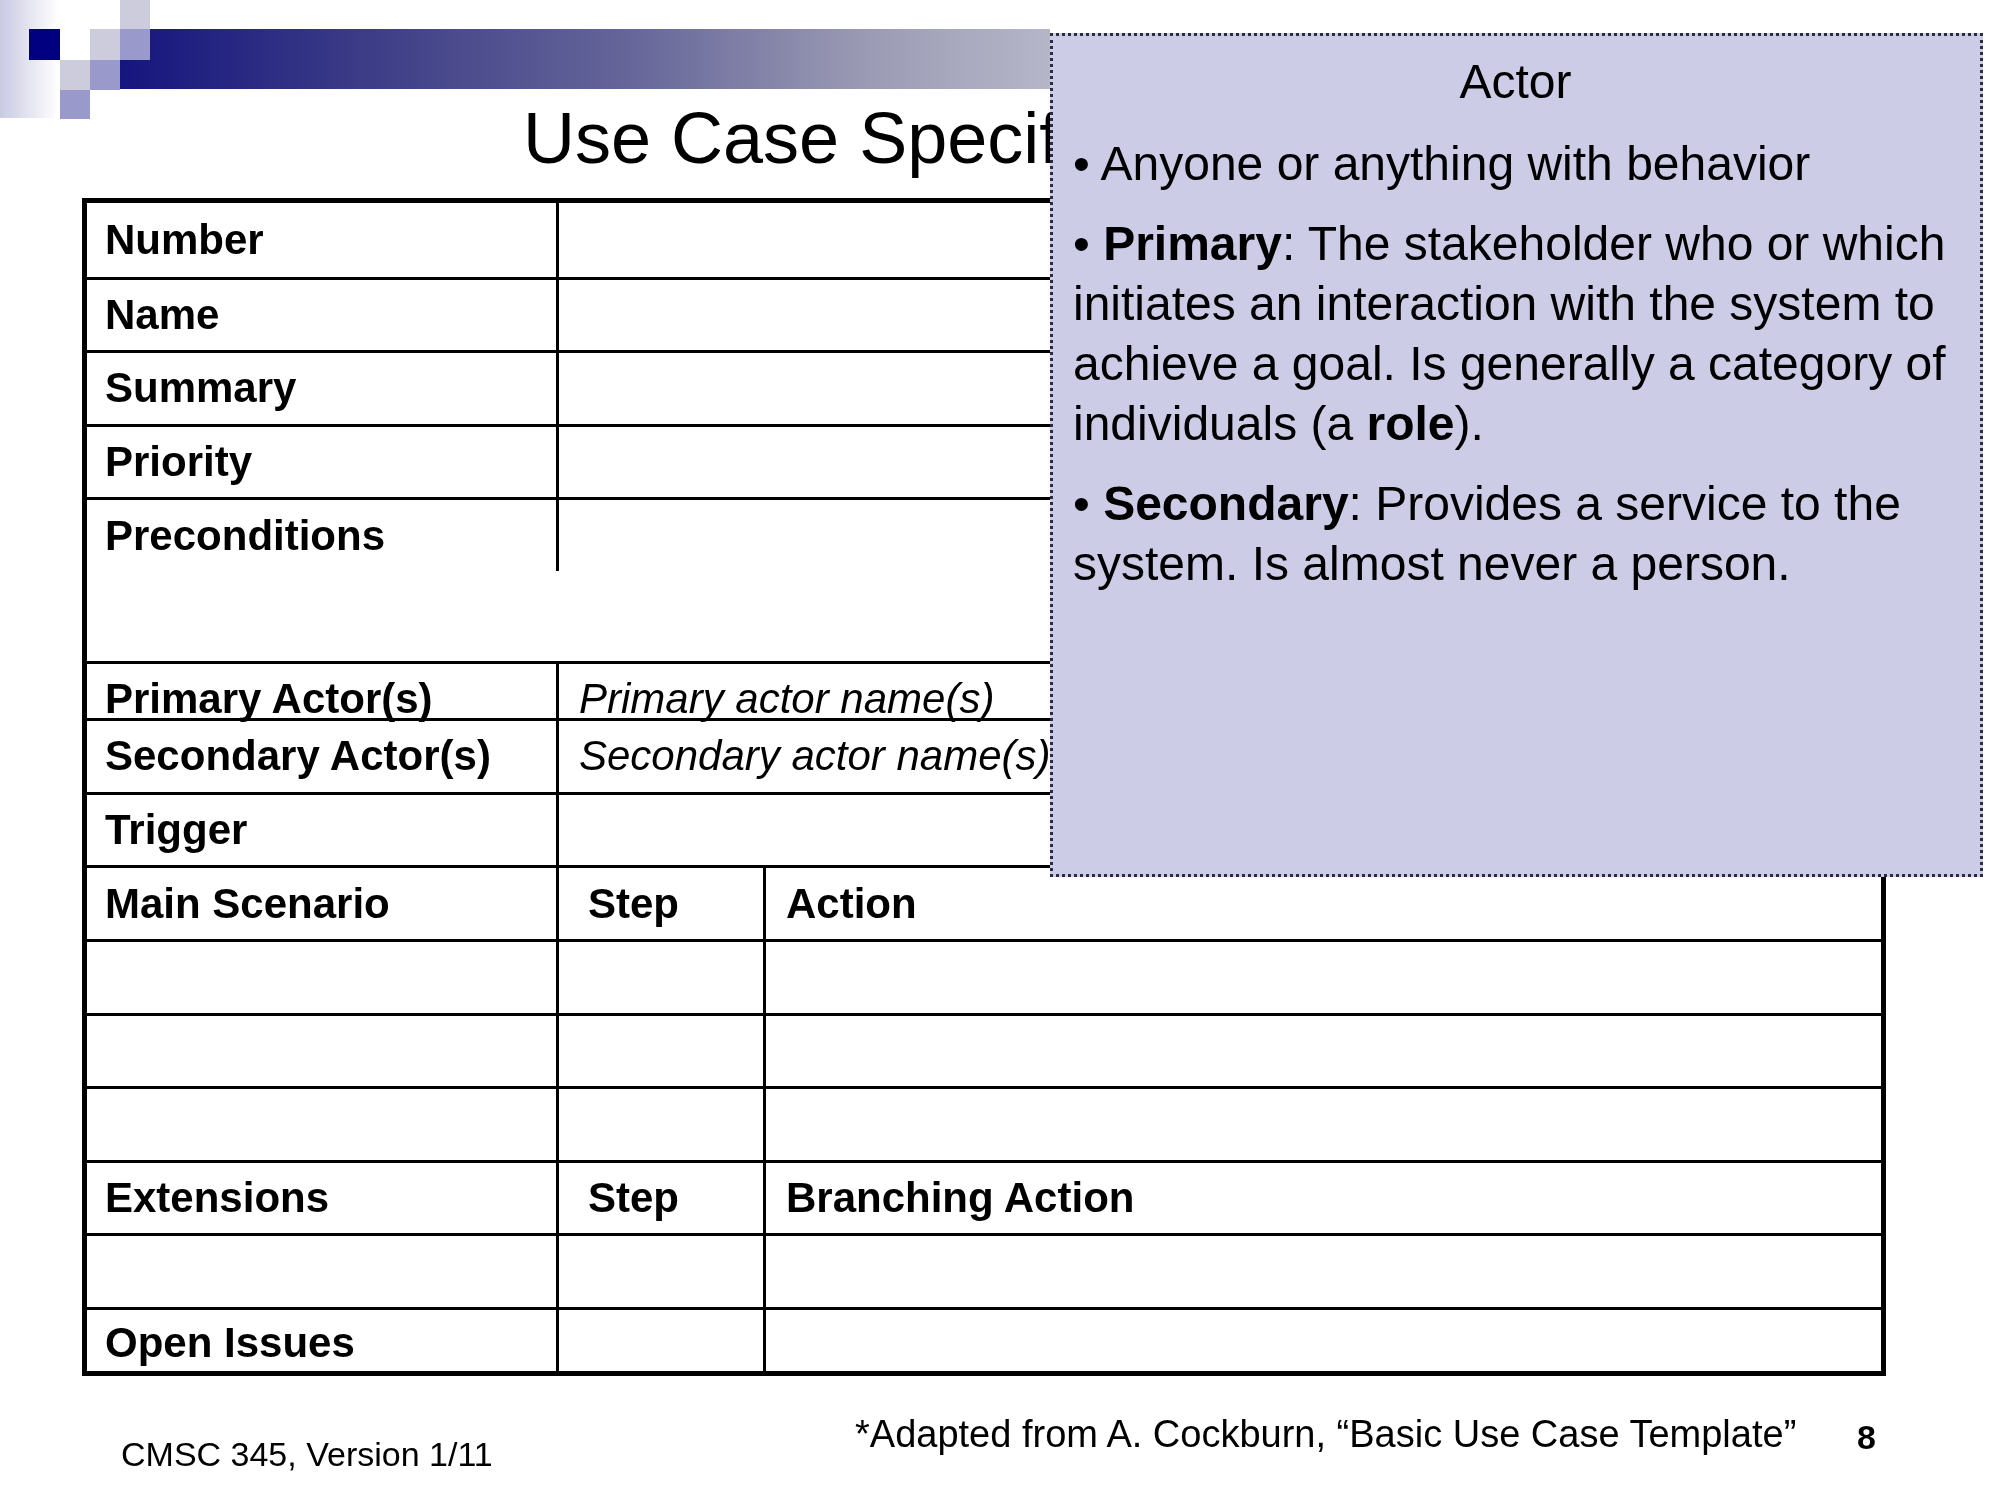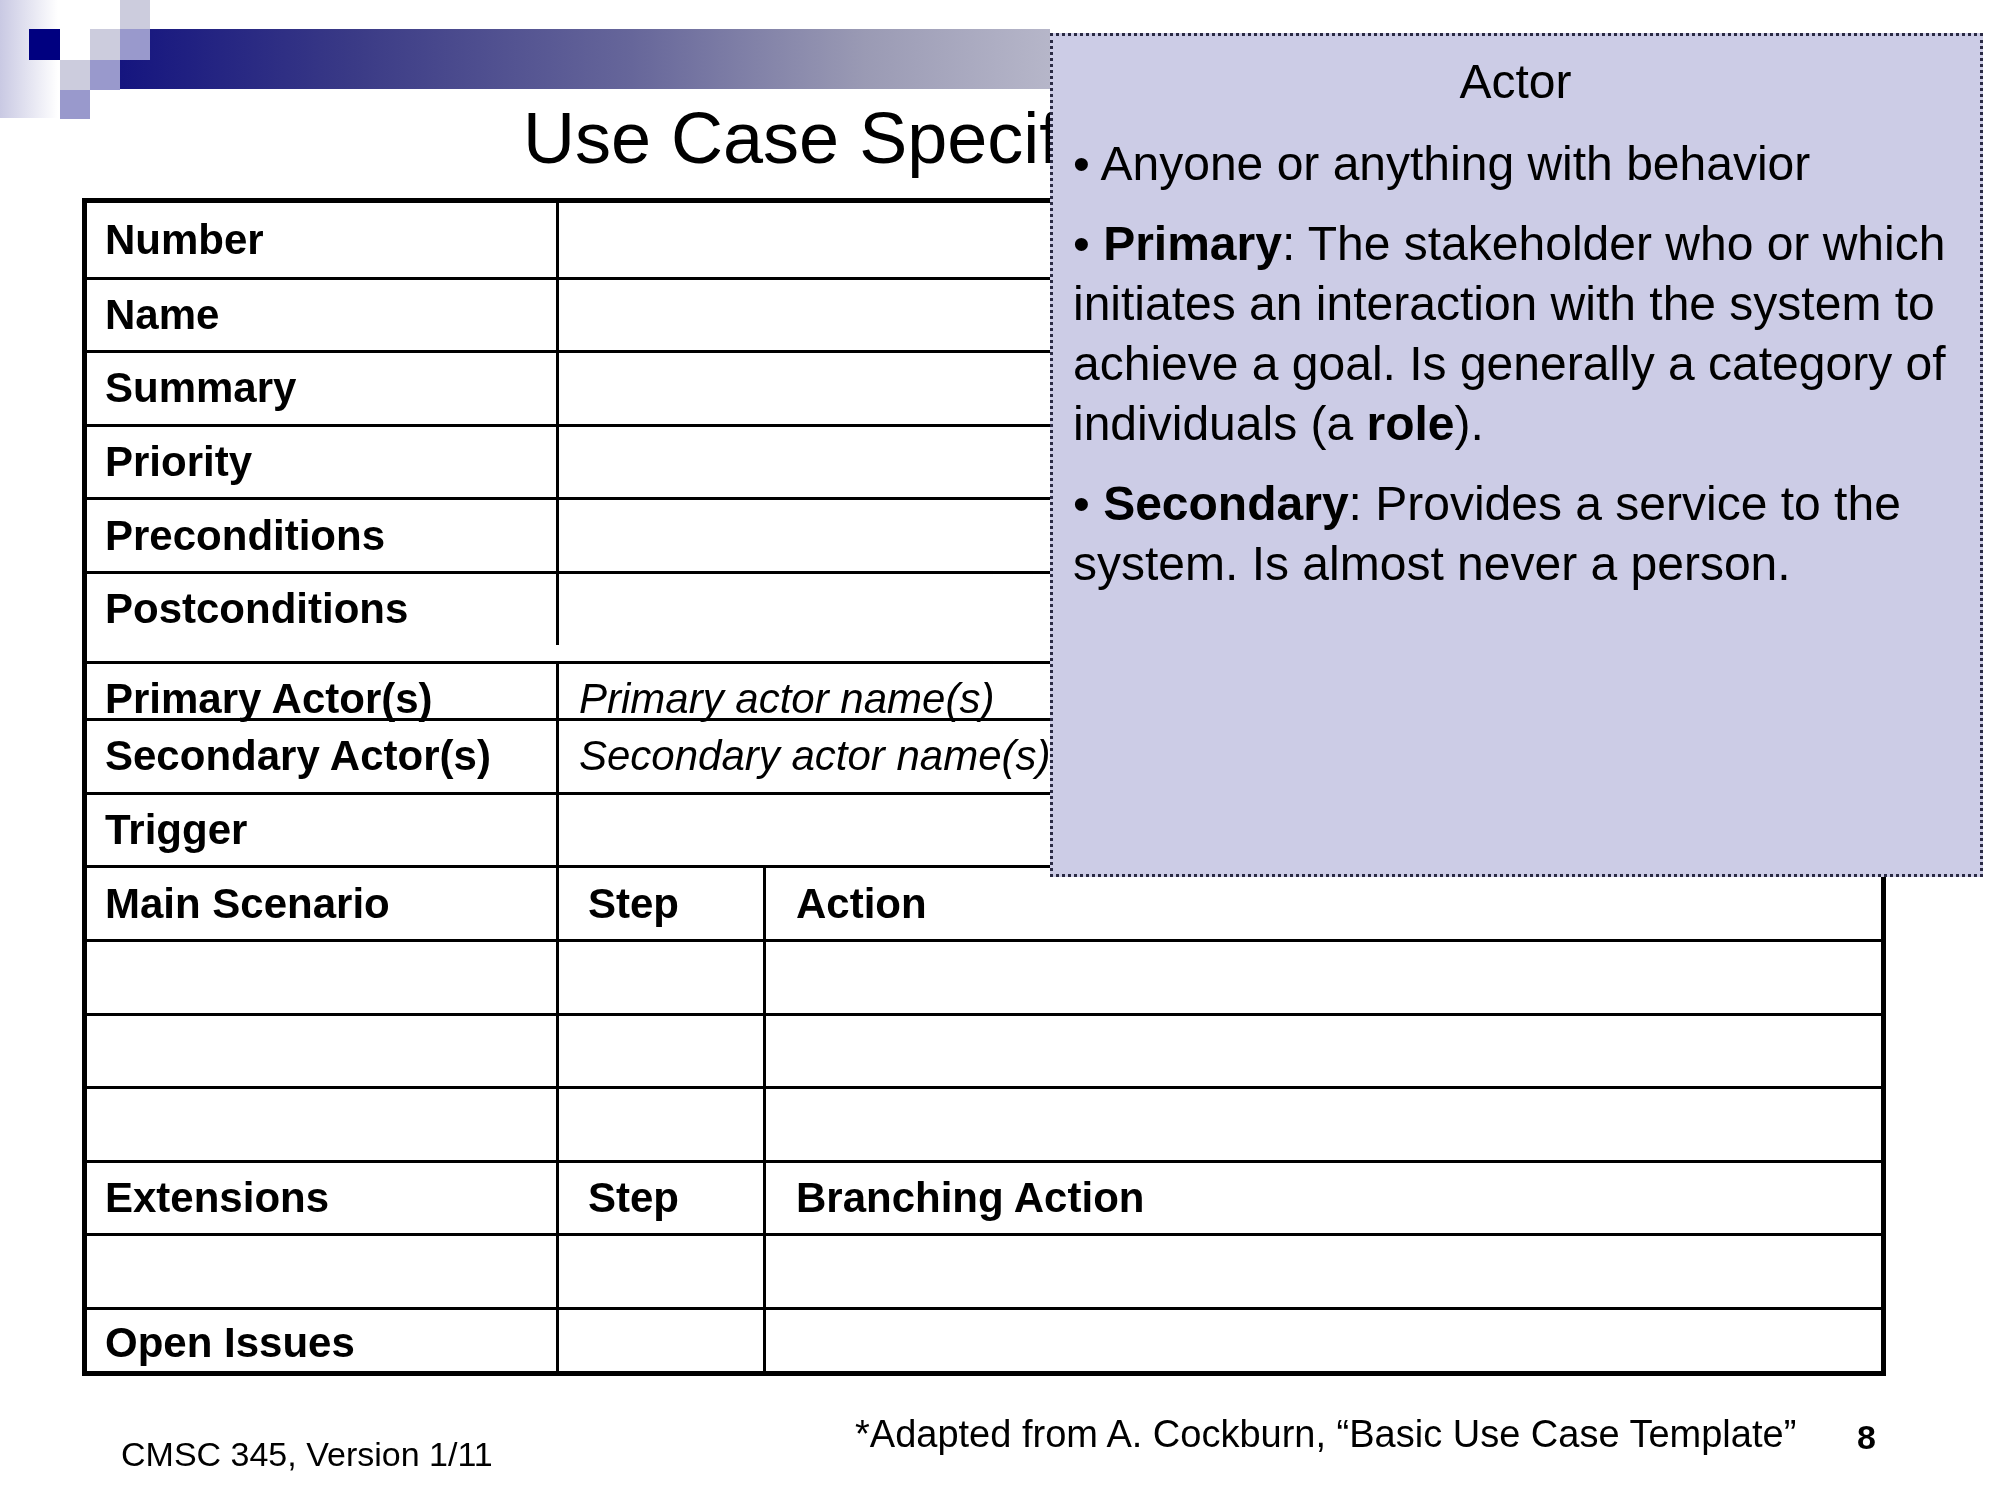--- a/index.html
+++ b/index.html
@@ -22,21 +22,21 @@
     left: 82px; top: 198px; width: 1804px; height: 1178px;
     border: 5px solid #000; box-sizing: border-box;
   }
   .row { position: absolute; left: 0; right: 0; height: 73.6px; box-sizing: border-box;
     border-top: 3px solid #000; }
   .row.first { border-top: none; }
   .cell { position: absolute; top: 0; bottom: 0; box-sizing: border-box; display: flex; align-items: center; }
   .cell.label { left: 0; width: 516px; padding-left: 18px; font-weight: bold; font-size: 42px; }
   .cell.value { left: 469px; right: 0; border-left: 3px solid #000; padding-left: 20px; font-size: 42px; font-style: italic; }
   .cell.step { left: 469px; width: 214px; border-left: 3px solid #000; padding-left: 29px; font-weight: bold; font-size: 42px; }
-  .cell.action { left: 676px; right: 0; border-left: 3px solid #000; padding-left: 30px; font-weight: bold; font-size: 42px; }
+  .cell.action { left: 676px; right: 0; border-left: 3px solid #000; padding-left: 20px; font-weight: bold; font-size: 42px; }
   
   .popup {
     left: 1050px; top: 33px; width: 933px; height: 844px; box-sizing: border-box;
     background: #ccccE6; border: 3px dotted #2a2a44; padding: 10px 22px 0 20px;
   }
   .popup-title { text-align: center; font-size: 48px; line-height: 60px; margin: 6px 0 22px 0; }
   .popup p { margin: 0 0 20px 0; font-size: 48px; line-height: 60px; }
   .popup b { font-weight: bold; }
   .footer-left { left: 121px; top: 1423px; font-size: 34px; margin-top: 12px; }
   .footer-right { left: 855px; top: 1413px; font-size: 38px; white-space: nowrap; }
@@ -70,24 +70,20 @@
   <div class="row" style="top:147.2px">
     <div class="cell label">Summary</div>
     <div class="cell value"></div>
   </div>
   <div class="row" style="top:220.8px">
     <div class="cell label">Priority</div>
     <div class="cell value"></div>
   </div>
   <div class="row" style="top:294.4px">
     <div class="cell label">Preconditions</div>
-    <div class="cell value"></div>
-  </div>
-  <div class="row" style="top:368px">
-    <div class="cell label">Postconditions</div>
     <div class="cell value"></div>
   </div>
   <div class="row" style="top:458px">
     <div class="cell label">Primary Actor(s)</div>
     <div class="cell value">Primary actor name(s)</div>
   </div>
   <div class="row" style="top:515.2px">
     <div class="cell label">Secondary Actor(s)</div>
     <div class="cell value">Secondary actor name(s)</div>
   </div>

